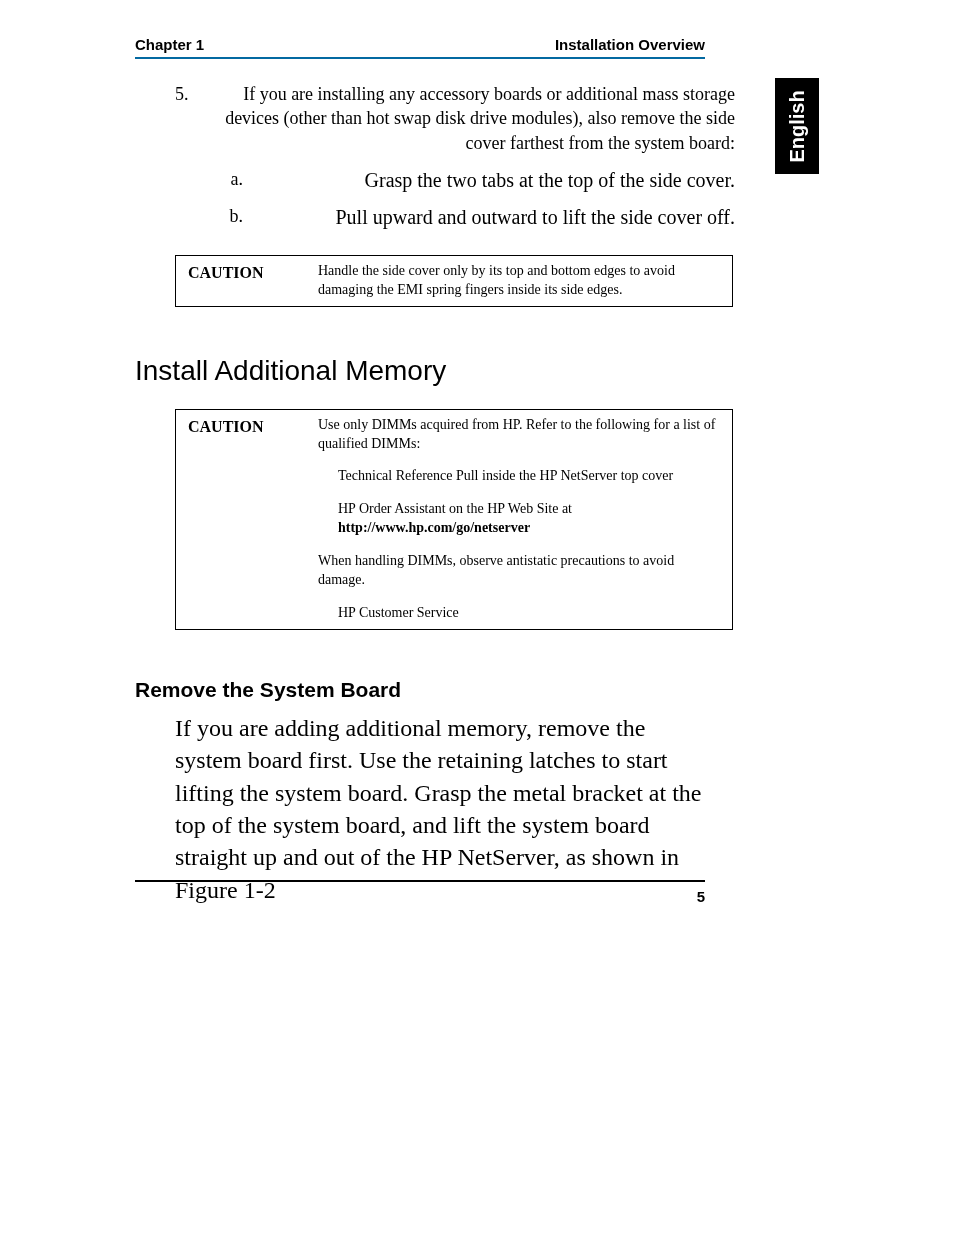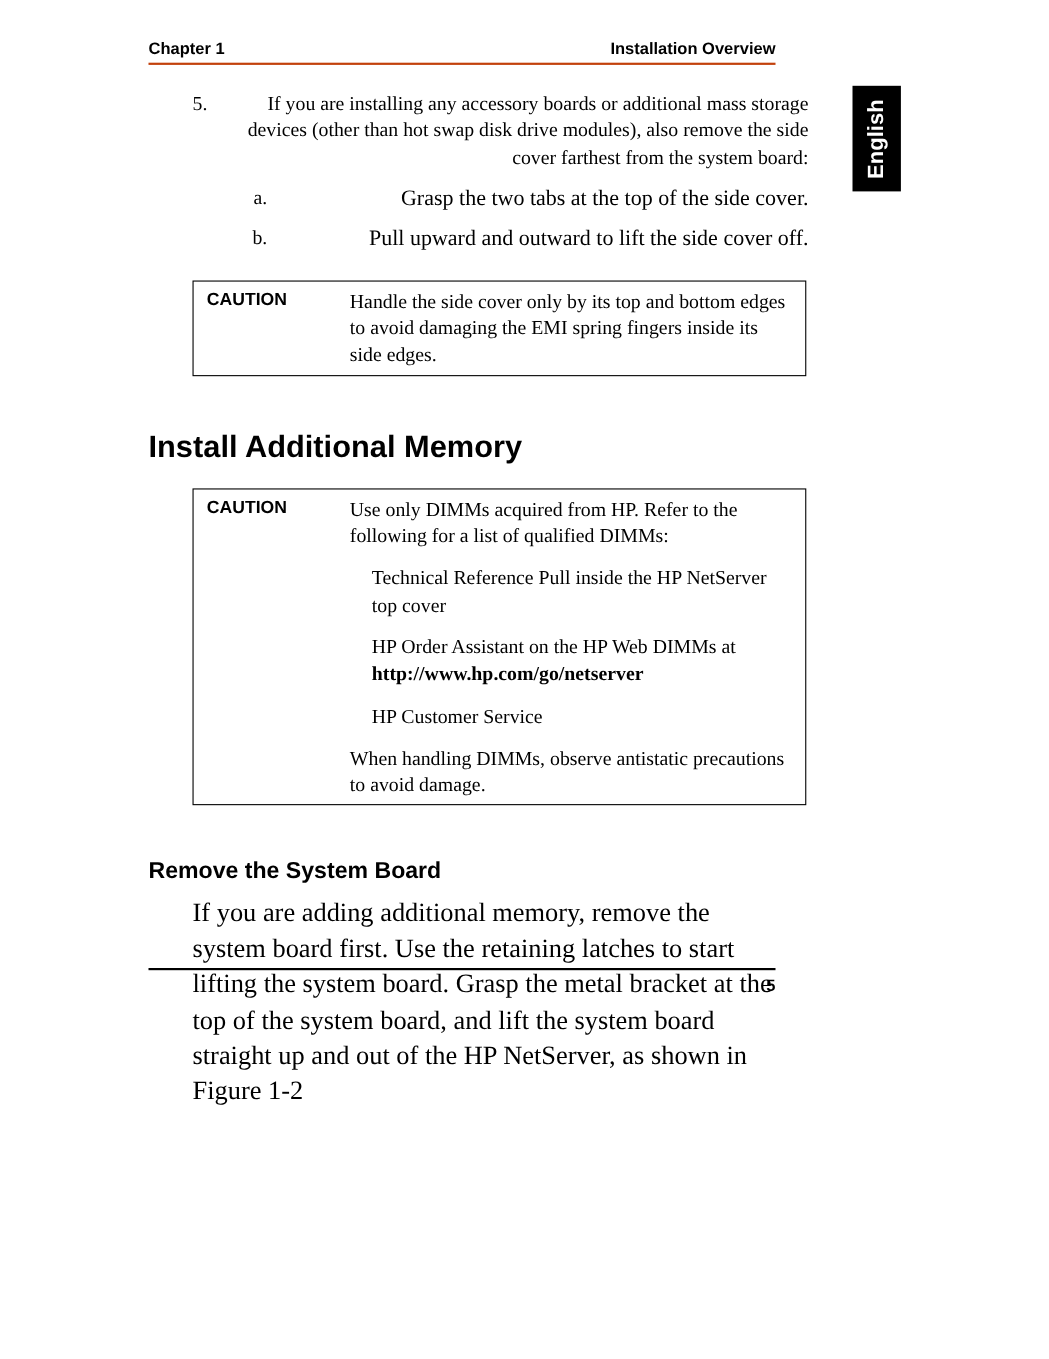--- a/index.html
+++ b/index.html
@@ -1,37 +1,37 @@
 <!DOCTYPE html>
 <html><head>
   <meta charset="utf-8">
   <style>
     * { box-sizing: border-box; margin: 0; padding: 0; }
     html, body { width: 954px; height: 1235px; background: #fff; font-family: "Times New Roman", Times, serif; color: #000; }
     .page { position: relative; width: 954px; height: 1235px; }
-    .header { position: absolute; top: 36px; left: 135px; width: 570px; border-bottom: 2px solid #c2410c; padding-bottom: 4px; }
+    .header { position: absolute; top: 36px; left: 135px; width: 570px; border-bottom: 2px solid #0369a1; padding-bottom: 4px; }
     .header-row { display: flex; justify-content: space-between; font-family: Arial, Helvetica, sans-serif; font-size: 15px; font-weight: bold; }
     .lang-tab { position: absolute; top: 78px; right: 135px; width: 44px; height: 96px; background: #000; color: #fff; display: flex; align-items: center; justify-content: center; }
     .lang-tab span { transform: rotate(-90deg); font-family: Arial, Helvetica, sans-serif; font-weight: bold; font-size: 20px; }
     .content { position: absolute; top: 82px; left: 135px; width: 600px; }
     .ol-item { display: flex; margin-left: 40px; margin-bottom: 10px; }
     .ol-num { width: 28px; font-size: 18px; line-height: 1.35; }
     .ol-body { flex: 1; font-size: 18px; line-height: 1.35; text-align: right; }
     .sub-list { margin-top: 12px; }
     .sub-item { display: flex; margin-left: 16px; margin-bottom: 10px; }
     .sub-letter { width: 24px; font-size: 18px; line-height: 1.35; }
     .sub-text { flex: 1; font-size: 20px; line-height: 1.35; }
     .caution-box { border: 1.5px solid #000; margin-left: 40px; margin-top: 14px; padding: 6px 12px; width: 558px; }
     .caution-row { display: flex; }
-    .caution-label { width: 130px; font-family: Liberation Sans, sans-serif; font-weight: bold; font-size: 16px; padding-top: 2px; }
-    .caution-text { flex: 1; font-size: 18px; line-height: 1.35; }
+    .caution-label { width: 130px; font-family: Liberation Serif, serif; font-weight: bold; font-size: 16px; padding-top: 2px; }
+    .caution-text { flex: 1; font-size: 14px; line-height: 1.35; }
     .caution-text .para { margin-bottom: 14px; }
     .caution-text .para:last-child { margin-bottom: 0; }
     .caution-text .indent { margin-left: 20px; }
-    .h1 { font-family: Arial, Helvetica, sans-serif; font-weight: bold; font-size: 28px; margin-top: 48px; margin-bottom: 22px; }
+    .h1 { font-family: Arial, Helvetica, sans-serif; font-weight: normal; font-size: 28px; margin-top: 48px; margin-bottom: 22px; }
     .h2 { font-family: Arial, Helvetica, sans-serif; font-weight: bold; font-size: 21px; margin-top: 48px; margin-bottom: 10px; }
     .body-p { margin-left: 40px; font-size: 24px; line-height: 1.35; width: 530px; }
     .bold { font-weight: bold; }
     .footer { position: absolute; left: 135px; width: 570px; bottom: 330px; border-top: 2px solid #000; padding-top: 6px; }
     .footer-num { text-align: right; font-family: Arial, Helvetica, sans-serif; font-weight: bold; font-size: 15px; }
   </style>
 </head>
 <body>
 
 <div class="page">
@@ -77,24 +77,24 @@
 
     <div class="h1">Install Additional Memory</div>
 
     <div class="caution-box">
       <div class="caution-row">
         <div class="caution-label">CAUTION</div>
         <div class="caution-text">
           <div class="para">Use only DIMMs acquired from HP. Refer to the following for a list of qualified DIMMs:</div>
           <div class="para indent">Technical Reference Pull inside the HP NetServer top cover</div>
           <div class="para indent">
-            <span>HP Order Assistant on the HP Web DIMMs at </span><span class="bold">http://www.hp.com/go/netserver</span>
+            <span>HP Order Assistant on the HP Web Site at </span><span class="bold">http://www.hp.com/go/netserver</span>
           </div>
+          <div class="para">When handling DIMMs, observe antistatic precautions to avoid damage.</div>
           <div class="para indent">HP Customer Service</div>
-          <div class="para">When handling DIMMs, observe antistatic precautions to avoid damage.</div>
         </div>
       </div>
     </div>
 
     <div class="h2">Remove the System Board</div>
 
     <div class="body-p">If you are adding additional memory, remove the system board first. Use the retaining latches to start lifting the system board. Grasp the metal bracket at the top of the system board, and lift the system board straight up and out of the HP NetServer, as shown in Figure 1-2</div>
 
   </div>
 

